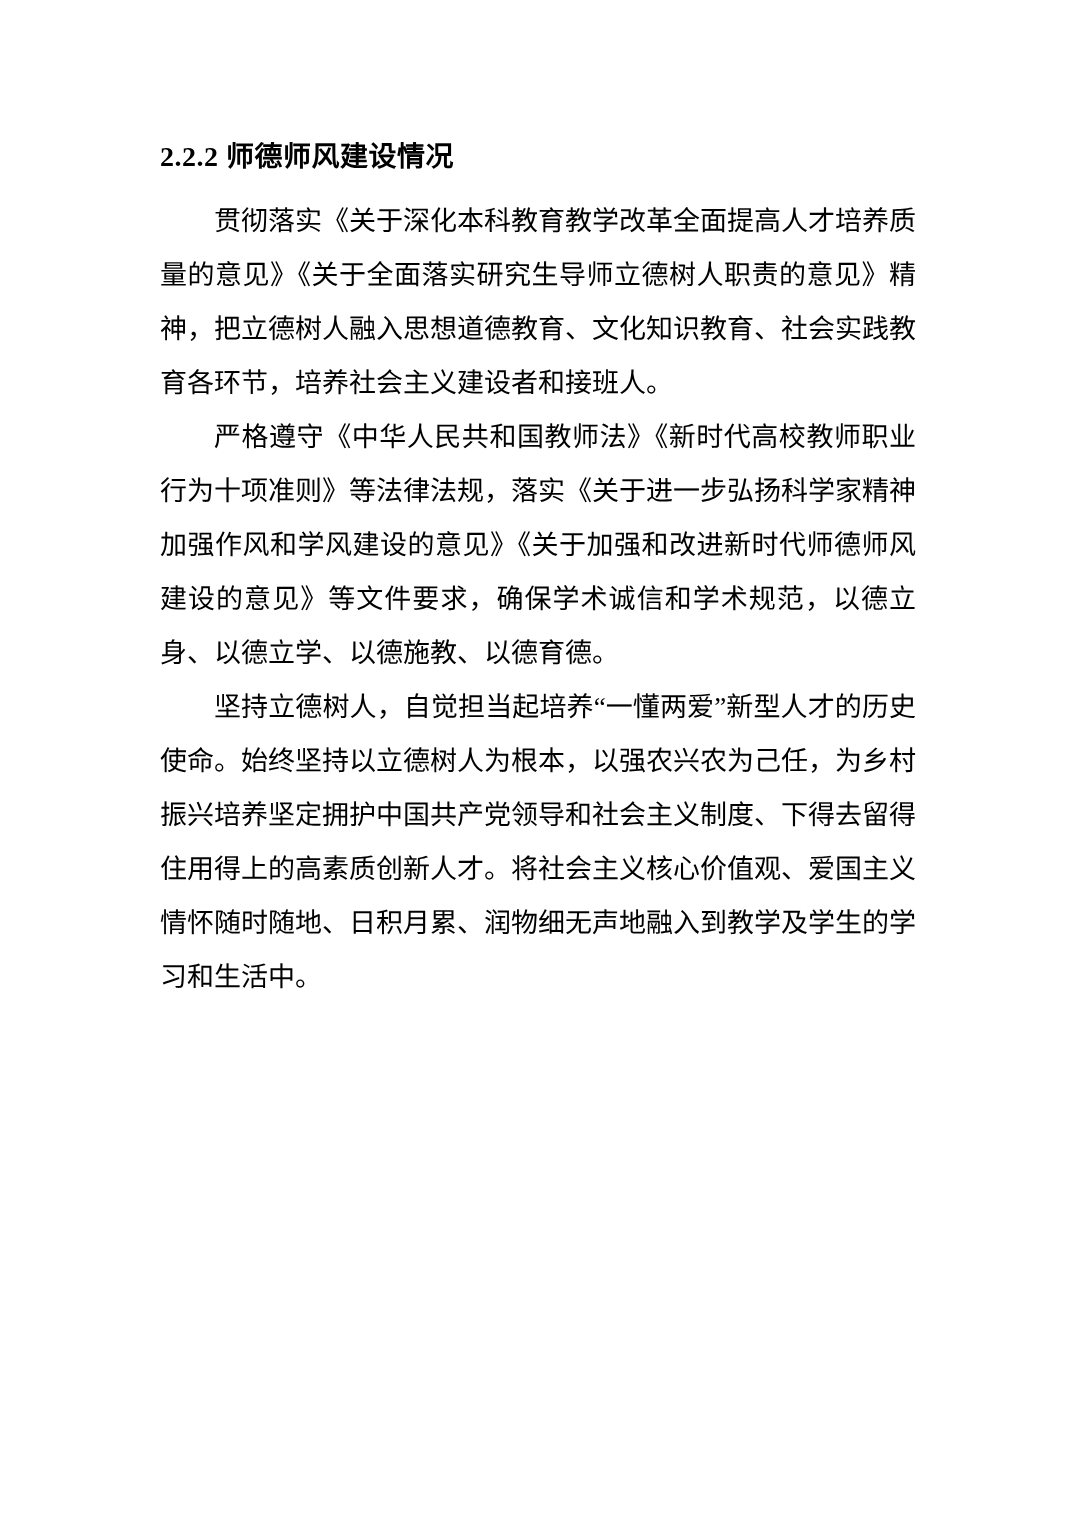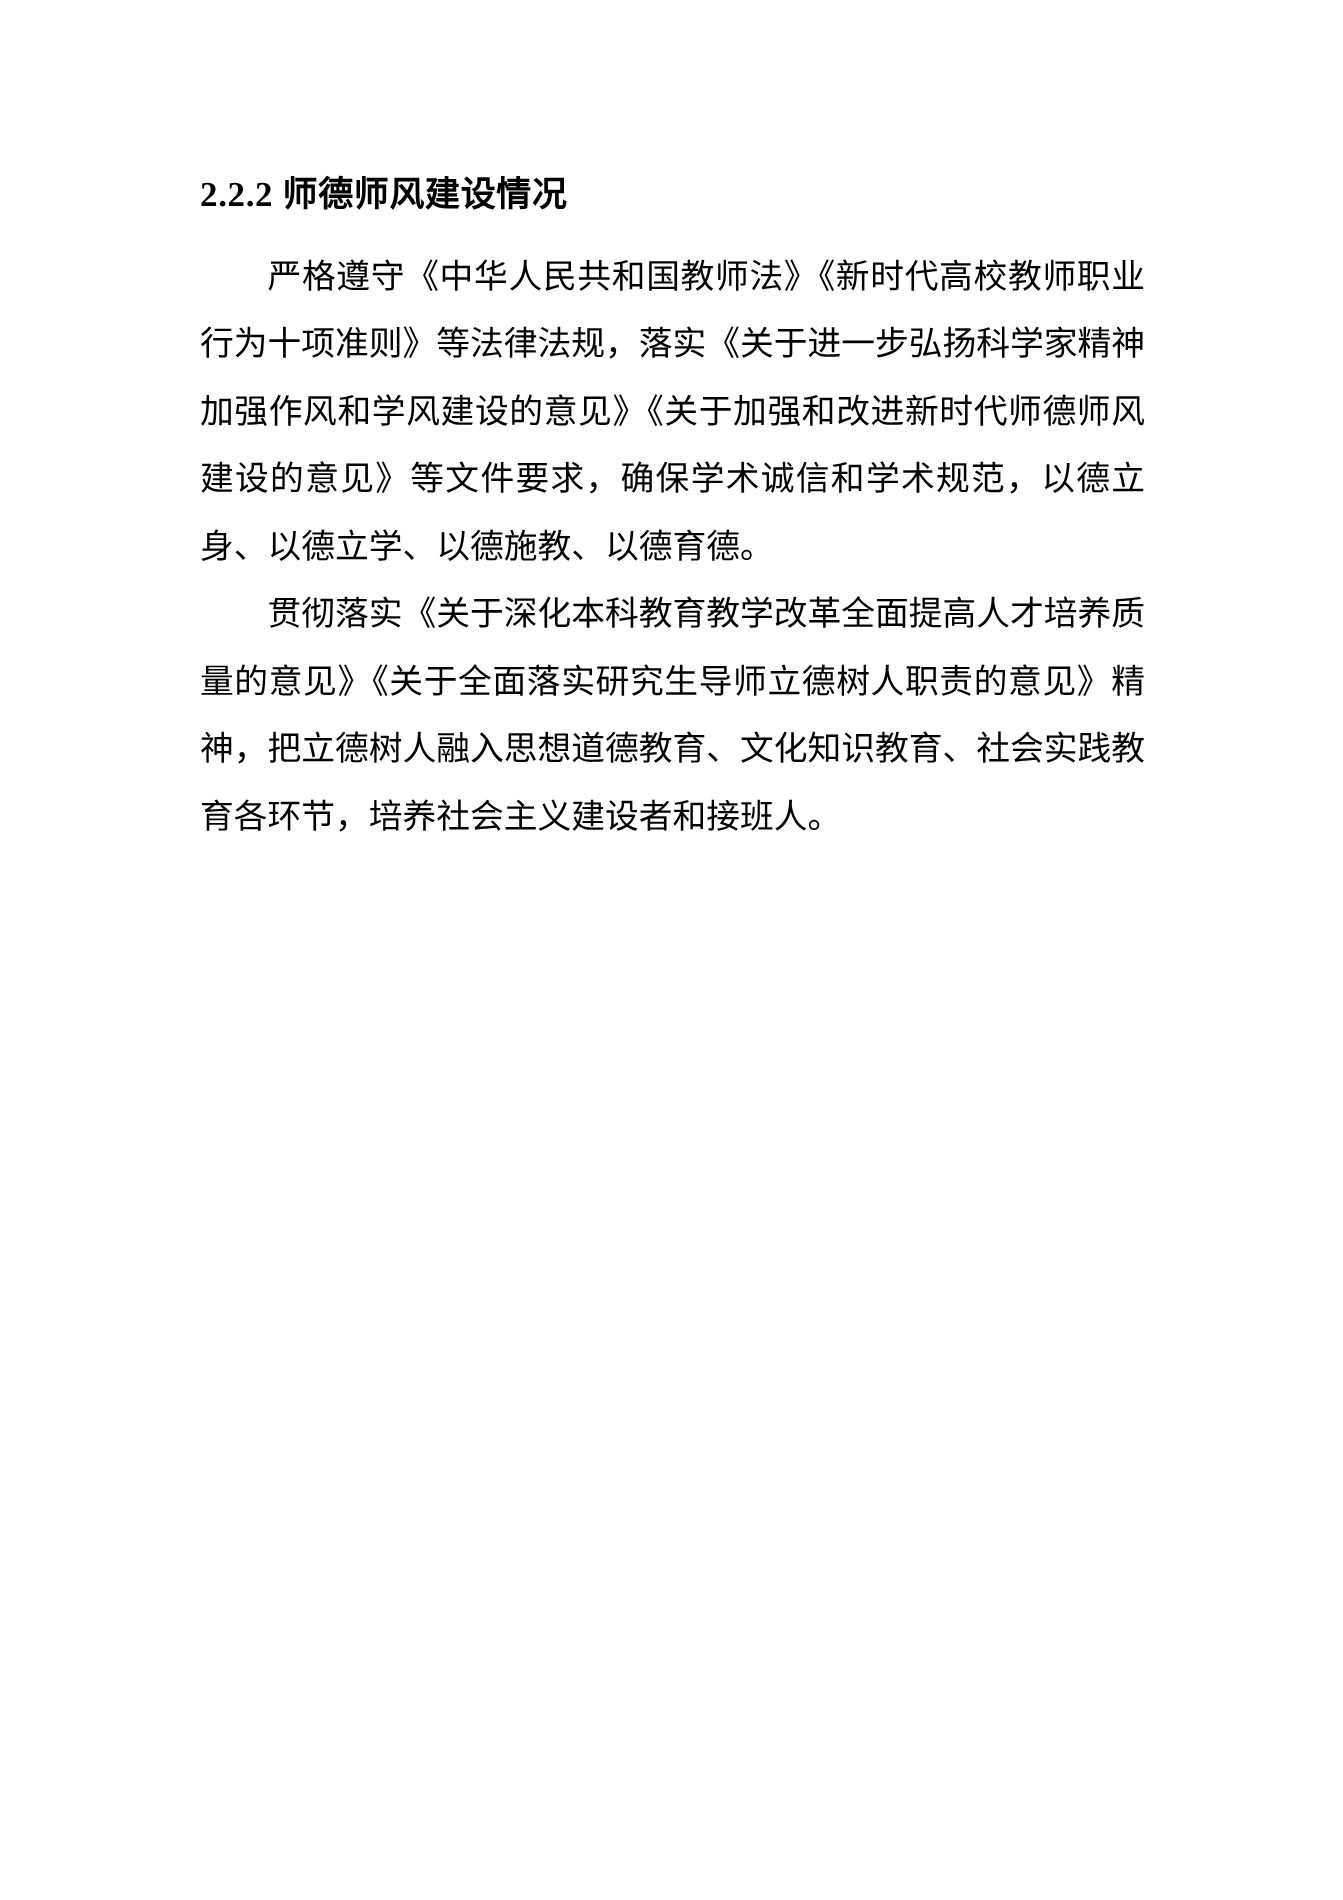--- a/index.html
+++ b/index.html
@@ -40,16 +40,17 @@
     text-indent: 2em;
     word-break: break-all;
   }
 </style>
 </head>
 <body>
 
 <div class="page">
   <div class="content">
     <h2 class="heading">2.2.2 师德师风建设情况</h2>
+    <p class="para">贯彻落实《关于深化本科教育教学改革全面提高人才培养质量的意见》《关于全面落实研究生导师立德树人职责的意见》精神，把立德树人融入思想道德教育、文化知识教育、社会实践教育各环节，培养社会主义建设者和接班人。</p>
     <p class="para">严格遵守《中华人民共和国教师法》《新时代高校教师职业行为十项准则》等法律法规，落实《关于进一步弘扬科学家精神加强作风和学风建设的意见》《关于加强和改进新时代师德师风建设的意见》等文件要求，确保学术诚信和学术规范，以德立身、以德立学、以德施教、以德育德。</p>
-    <p class="para">贯彻落实《关于深化本科教育教学改革全面提高人才培养质量的意见》《关于全面落实研究生导师立德树人职责的意见》精神，把立德树人融入思想道德教育、文化知识教育、社会实践教育各环节，培养社会主义建设者和接班人。</p>
+    <p class="para">坚持立德树人，自觉担当起培养“一懂两爱”新型人才的历史使命。始终坚持以立德树人为根本，以强农兴农为己任，为乡村振兴培养坚定拥护中国共产党领导和社会主义制度、下得去留得住用得上的高素质创新人才。将社会主义核心价值观、爱国主义情怀随时随地、日积月累、润物细无声地融入到教学及学生的学习和生活中。</p>
   </div>
 </div>
 
 </body></html>

